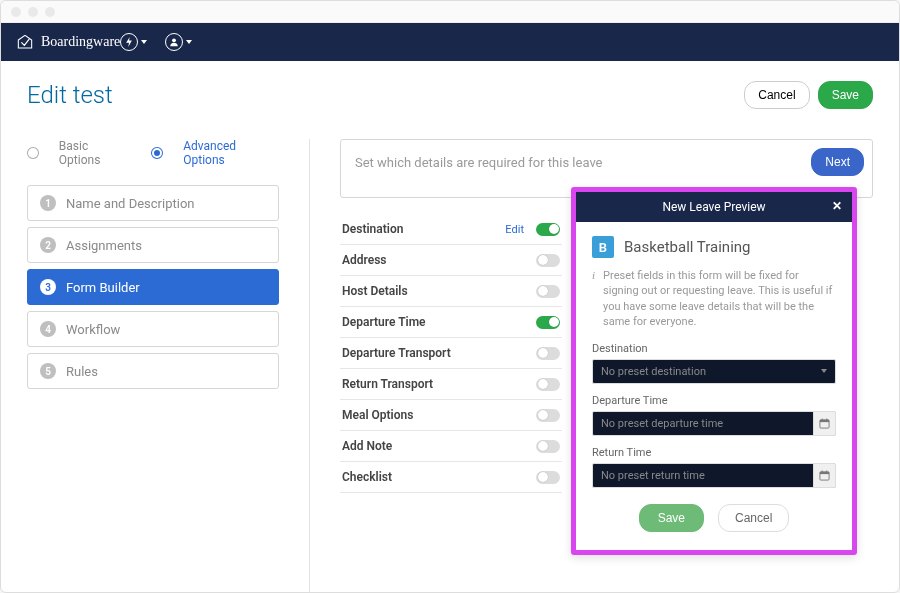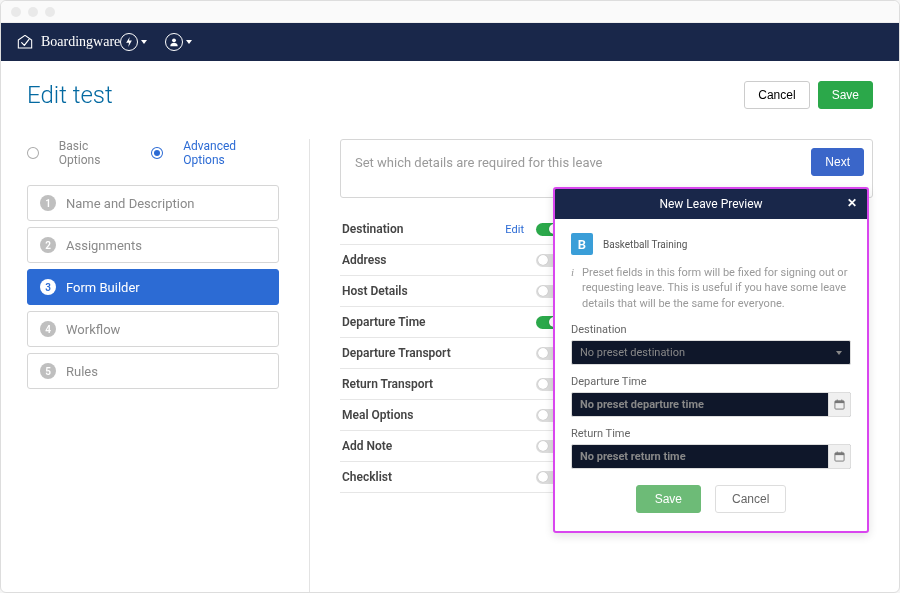--- a/index.html
+++ b/index.html
@@ -22,21 +22,21 @@
   .nav-right { display: flex; align-items: center; gap: 18px; }
   .nav-icon-wrap { display: flex; align-items: center; gap: 3px; }
   .nav-circle { display: inline-flex; align-items: center; justify-content: center; width: 18px; height: 18px; border: 1.4px solid #fff; border-radius: 50%; }
   .nav-bolt { fill:#fff; }
   .caret-down { width: 0; height: 0; border-left: 3px solid transparent; border-right: 3px solid transparent; border-top: 4px solid #fff; }
 
   
   .page-head { display: flex; align-items: center; justify-content: space-between; padding: 20px 26px 12px; }
   .page-title { font-size: 24px; font-weight: 300; color: #0369a1; }
   .head-buttons { display: flex; gap: 8px; }
-  .btn { font-size: 12px; padding: 6px 13px; border-radius: 3px; border: 1px solid #ccc; background: #fff; cursor: pointer; }
+  .btn { font-size: 12px; padding: 6px 13px; border-radius: 12px; border: 1px solid #ccc; background: #fff; cursor: pointer; }
   .btn-success { background: #2ba84a; border-color: #2ba84a; color: #fff; }
 
   
   .body { display: flex; padding: 18px 26px 20px; gap: 30px; height: 495px; }
   .sidebar { width: 252px; flex-shrink: 0; }
   .divider-v { width: 1px; background: #e3e3e3; }
   .main { flex: 1; position: relative; display: flex; flex-direction: column; }
 
   
   .option-radios { display: flex; align-items: center; justify-content: center; gap: 20px; font-size: 12px; color: #888; margin-bottom: 18px; }
@@ -76,43 +76,43 @@
   .field-row .edit-link { font-size: 11px; font-weight: 400; color: #2c6bd4; margin-right: 6px; }
   .row-right { display:flex; align-items:center; gap: 6px; }
 
   .toggle { position:relative; width: 24px; height: 13px; border-radius: 7px; background: #dcdcdc; cursor:pointer; flex-shrink:0; }
   .toggle::after { content:""; position:absolute; top:1.5px; left:1.5px; width:10px; height:10px; border-radius:50%; background:#fff; box-shadow:0 0 1px rgba(0,0,0,0.3); transition:left .15s; }
   .toggle.on { background:#2ba84a; }
   .toggle.on::after { left: 12.5px; }
 
   
   .preview-panel {
-    position:absolute; top: 48px; right: 4px; width: 316px;
-    background:#fff; border:2px solid #d946ef; border-radius:3px; box-shadow: 0 3px 10px rgba(0,0,0,0.12);
+    position:absolute; top: 48px; right: 16px; width: 286px;
+    background:#fff; border:5px solid #d946ef; border-radius:3px; box-shadow: 0 3px 10px rgba(0,0,0,0.12);
     overflow:hidden; font-size: 12px;
   }
   .preview-head {
     background:#19274a; color:#fff; height: 30px; display:flex; align-items:center; justify-content:center;
     position:relative; font-size: 12px;
   }
   .preview-close { position:absolute; right: 10px; top: 7px; cursor:pointer; font-weight:bold; }
   .preview-body { padding: 14px 16px 18px; }
   .preview-title-row { display:flex; align-items:center; gap:10px; margin-bottom: 10px; }
   .preview-badge { width: 22px; height: 22px; background:#3a9ed8; color:#fff; display:flex; align-items:center; justify-content:center; font-weight:600; border-radius:2px; font-size:13px; }
-  .preview-leave-name { font-size: 10px; color:#555; font-weight:400; }
+  .preview-leave-name { font-size: 15px; color:#555; font-weight:400; }
   .preview-info { display:flex; gap: 8px; color:#999; font-size:11px; line-height:1.4; margin-bottom: 12px; }
   .preview-info .i { font-style: italic; font-family: Georgia, serif; }
   .preview-field label { display:block; font-size:11px; color:#666; margin-bottom:4px; }
   .preview-field { margin-bottom: 10px; }
   .pf-input {
     width:100%; border:1px solid #ddd; border-radius:2px; padding:5px 8px; font-size:11px; color:#888;
     background:#0f172a; display:flex; align-items:center; justify-content:space-between;
   }
   .pf-input.select::after { content:""; border-left:3px solid transparent; border-right:3px solid transparent; border-top:4px solid #888; }
-  .pf-input.datetime { position:relative; padding-right: 26px; font-weight: bold; }
+  .pf-input.datetime { position:relative; padding-right: 26px; }
   .cal-addon {
     position:absolute; right:0; top:0; bottom:0; width: 22px; background:#f0f0f0;
     border-left:1px solid #ddd; display:flex; align-items:center; justify-content:center;
   }
   .cal-icon { fill:#777; }
   .preview-actions { display:flex; justify-content:center; gap: 14px; margin-top: 16px; }
   .btn-soft-green { background:#6dbb77; border-color:#6dbb77; color:#fff; padding:6px 18px; }
   .btn-ghost { background:#fff; border:1px solid #ddd; color:#666; padding:6px 16px; }
 </style>
 </head>

